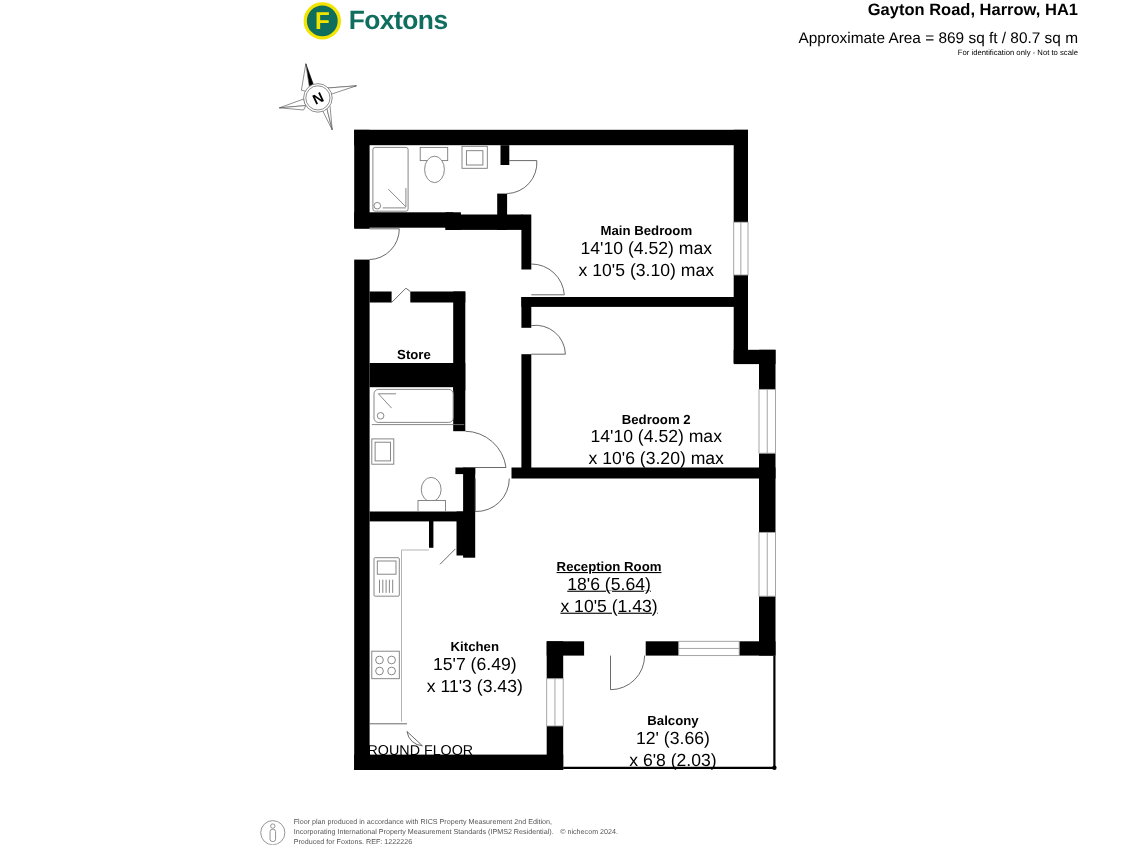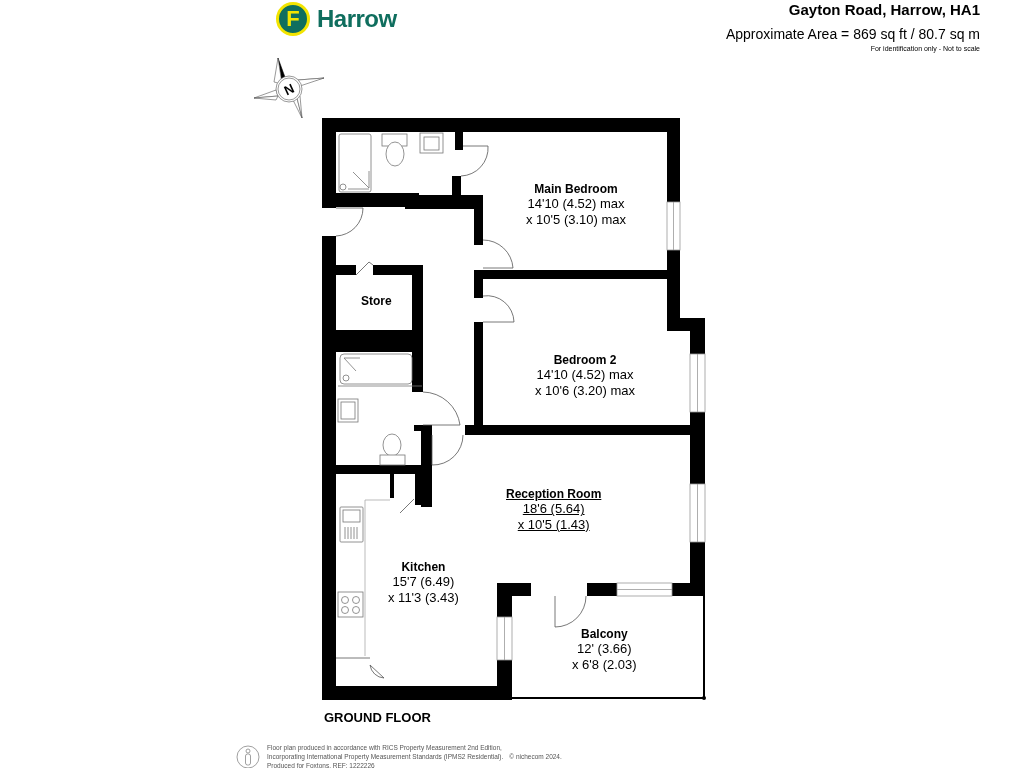--- a/index.html
+++ b/index.html
@@ -7,37 +7,37 @@
     .logo { position: absolute; left: 276px; top: 2px; display: flex; align-items: center; }
     .logo-mark { width: 34px; height: 34px; border-radius: 50%; background: #0f6e5e; border: 3px solid #f2e400; box-sizing: border-box; display: flex; align-items: center; justify-content: center; position: relative; }
     .logo-mark-inner { width: 26px; height: 26px; border-radius: 50%; background: #0f6e5e; display: flex; align-items: center; justify-content: center; color: #f2e400; font-weight: bold; font-size: 22px; line-height: 1; }
     .logo-text { margin-left: 7px; color: #0f6e5e; font-size: 24px; font-weight: bold; letter-spacing: -0.5px; }
     .title { position: absolute; right: 44px; top: 1px; font-size: 15px; font-weight: bold; text-align: right; white-space: nowrap; }
     .area { position: absolute; right: 44px; top: 26px; font-size: 14px; text-align: right; white-space: nowrap; }
     .disclaimer { position: absolute; right: 44px; top: 45px; font-size: 7px; text-align: right; white-space: nowrap; }
     .compass { position: absolute; left: 252px; top: 56px; width: 76px; height: 68px; }
     .plan { position: absolute; left: 0; top: 0; width: 1024px; height: 768px; }
     .room-label { position: absolute; text-align: center; white-space: nowrap; line-height: 1.2; }
-    .room-name { font-weight: bold; font-size: 12px; display: block; }
-    .room-dim { font-size: 13px; display: block; }
-    .floor-label { position: absolute; left: 324px; top: 710px; font-size: 13px; font-weight: bold; }
+    .room-name { font-weight: bold; font-size: 12px; display: block; margin-top: 21px; }
+    .room-dim { font-size: 16px; display: block; }
+    .floor-label { position: absolute; left: 324px; top: 674px; font-size: 13px; font-weight: normal; }
     .footer { position: absolute; left: 236px; top: 744px; display: flex; align-items: center; }
     .footer-icon { width: 24px; height: 24px; margin-right: 7px; }
     .footer-text { font-size: 6.5px; color: #555; line-height: 1.35; }
     .footer-line { display: block; white-space: nowrap; }
     .copyright { margin-left: 6px; }
   </style>
 </head>
 <body>
 
 <div class="logo">
   <div class="logo-mark">
     <div class="logo-mark-inner">F</div>
   </div>
-  <div class="logo-text">Harrow</div>
+  <div class="logo-text">Foxtons</div>
 </div>
 
 <div class="title">Gayton Road, Harrow, HA1</div>
 <div class="area">Approximate Area = 869 sq ft / 80.7 sq m</div>
 <div class="disclaimer">For identification only - Not to scale</div>
 
 <svg class="compass" viewBox="0 0 76 68">
   <g stroke="#555" stroke-width="0.6" fill="none">
 
     <polygon points="26,2 34,24 30,28" fill="#000" stroke="#000"></polygon>

